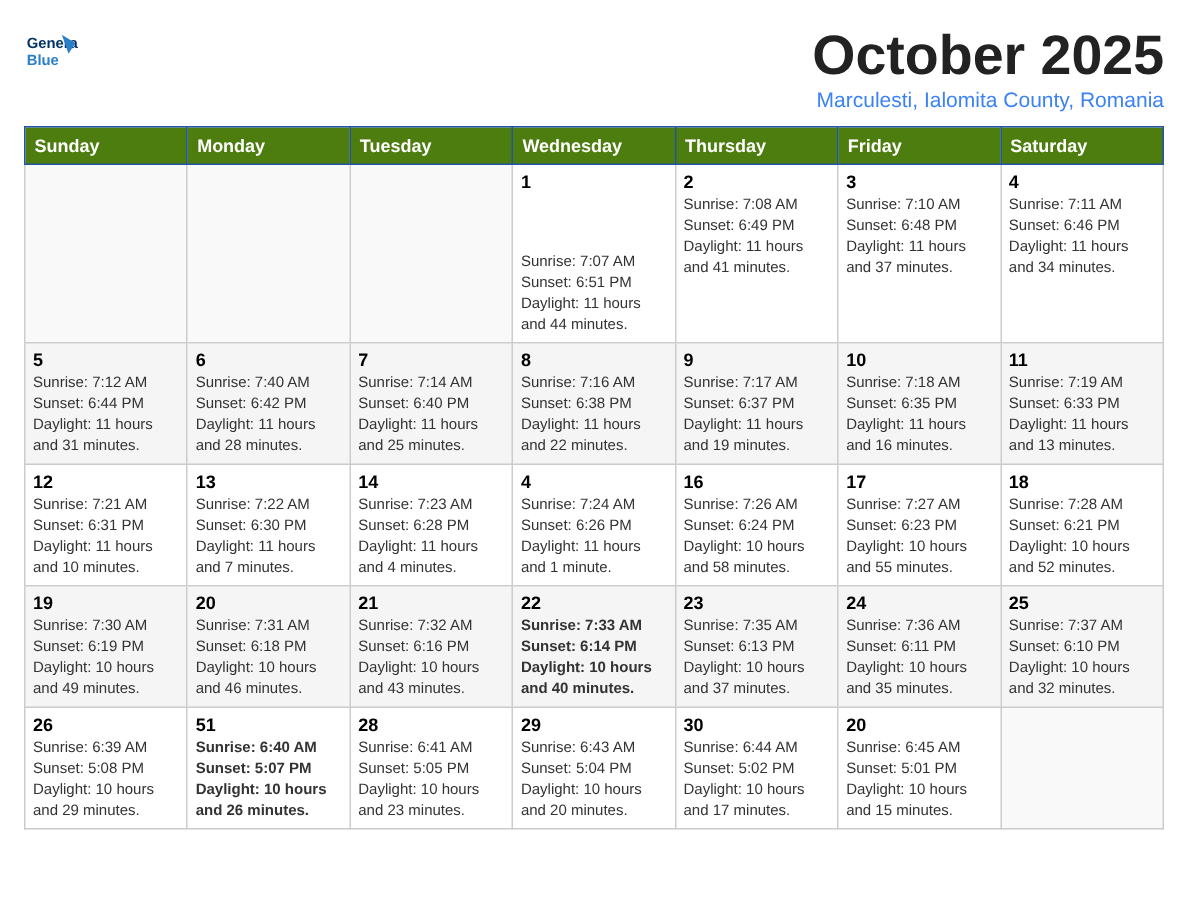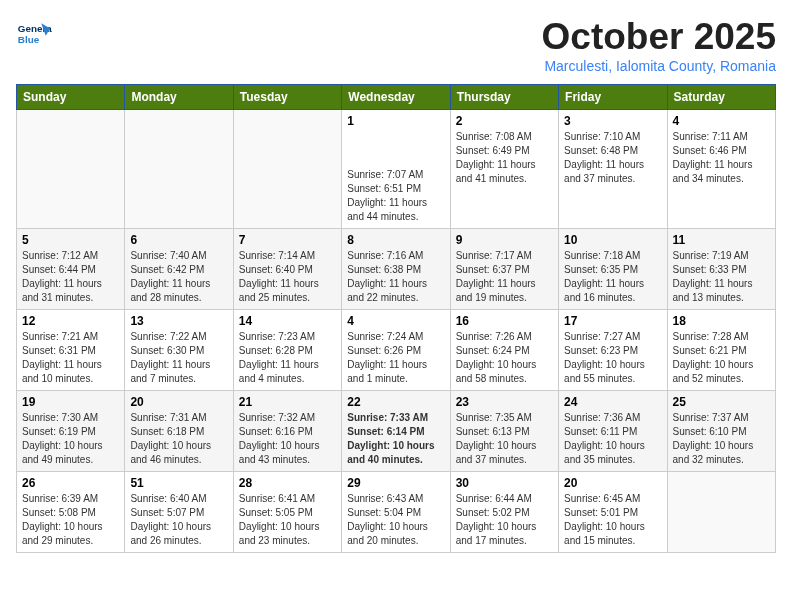--- a/index.html
+++ b/index.html
@@ -296,21 +296,21 @@
       <tr>
         <td>
           <span class="day-number">26</span>
           <div class="day-detail" style="white-space: pre-line;">Sunrise: 6:39 AM
 Sunset: 5:08 PM
 Daylight: 10 hours
 and 29 minutes.</div>
         </td>
         <td>
           <span class="day-number">51</span>
-          <div class="day-detail" style="white-space: pre-line;">Sunrise: 6:40 AM
+          <div class="day-detail" style="white-space: pre-line; font-weight: bold;">Sunrise: 6:40 AM
 Sunset: 5:07 PM
 Daylight: 10 hours
 and 26 minutes.</div>
         </td>
         <td>
           <span class="day-number">28</span>
           <div class="day-detail" style="white-space: pre-line;">Sunrise: 6:41 AM
 Sunset: 5:05 PM
 Daylight: 10 hours
 and 23 minutes.</div>

